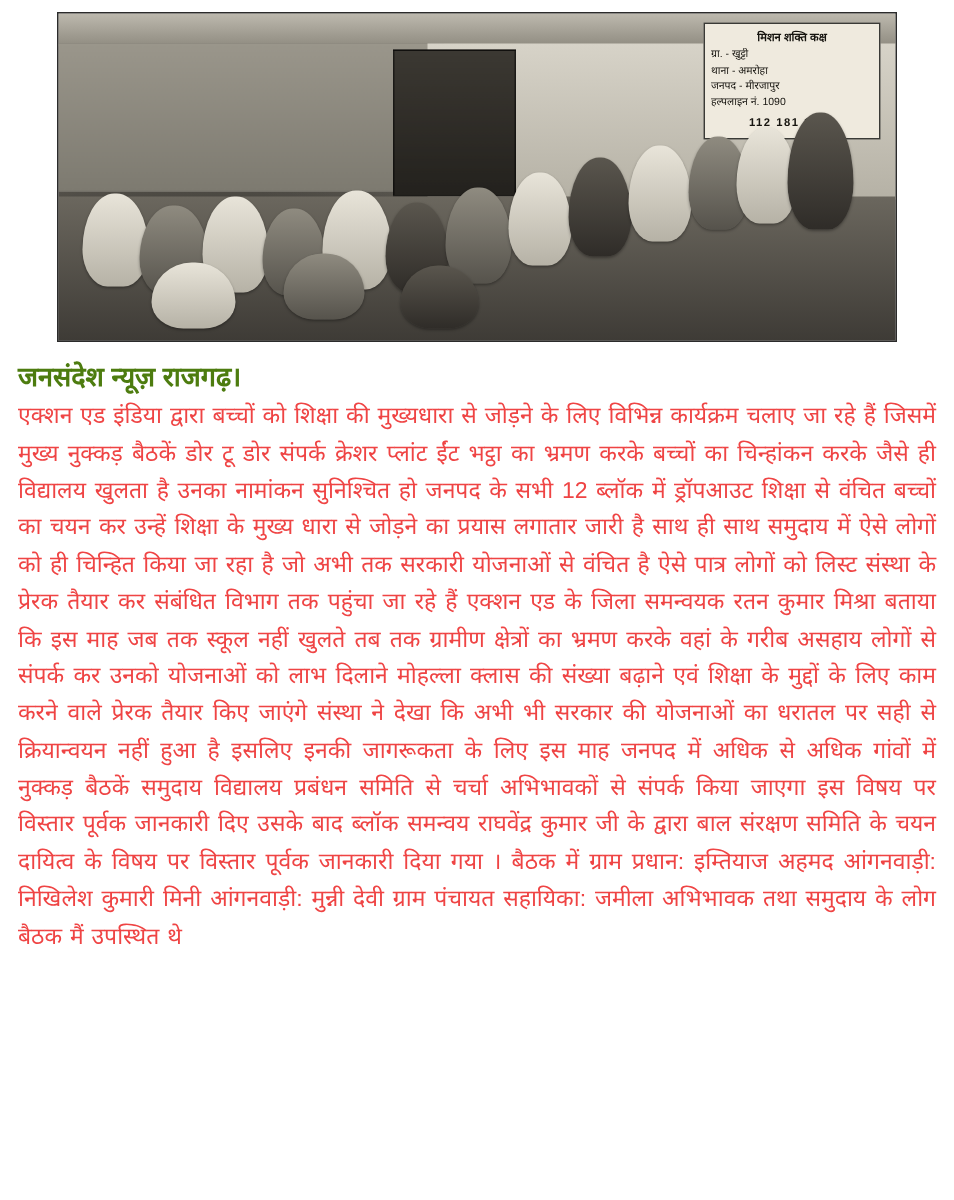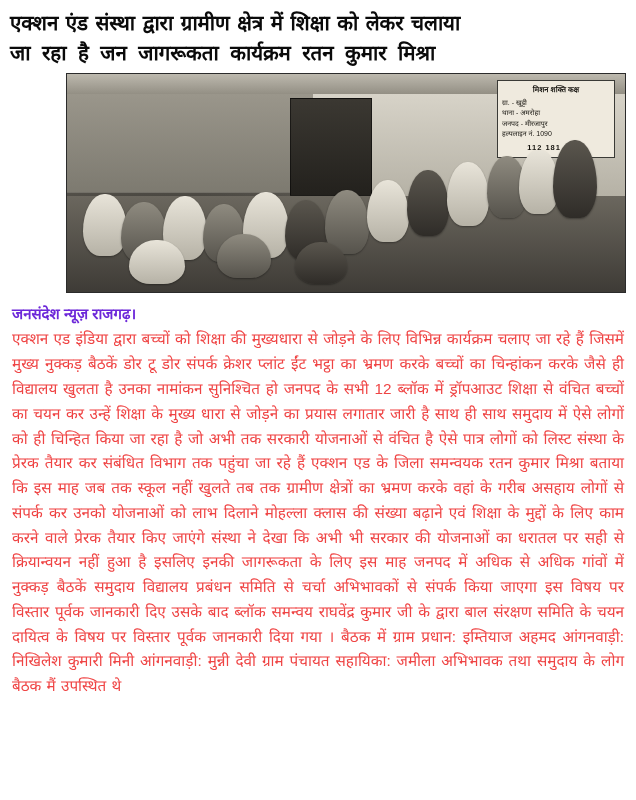--- a/index.html
+++ b/index.html
@@ -32,21 +32,21 @@
     text-align: left;
     word-spacing: 2px;
   }
   .headline .line2 {
     display: block;
     word-spacing: 6px;
   }
   .photo-wrap {
     margin: 2px 0 0 0;
     display: flex;
-    justify-content: flex-end;
+    justify-content: center;
   }
   .photo {
     position: relative;
     width: 558px;
     height: 218px;
     border: 1px solid #2b2b2b;
     overflow: hidden;
     background: #6d6a63;
     background:
       radial-gradient(ellipse at 20% 85%, rgba(0,0,0,0.55) 0%, rgba(0,0,0,0) 55%),
@@ -124,45 +124,41 @@
   }
   .fig.mid {
     background: linear-gradient(180deg,#8f8b80 0%, #56534c 100%);
   }
   .fig.light {
     background: linear-gradient(180deg,#e8e4d9 0%, #b6b2a6 100%);
   }
   .byline {
     font-family: "Liberation Sans", sans-serif;
     font-weight: bold;
-    font-size: 15px;
+    font-size: 18px;
     margin: 10px 0 4px 2px;
-    color: #6d28d9;
+    color: #4d7c0f;
   }
   .body-text {
     font-family: "Liberation Sans", sans-serif;
     font-size: 15.3px;
     line-height: 1.62;
     color: #ef4444;
     text-align: justify;
     text-justify: inter-word;
     margin: 0 2px;
     word-spacing: 1px;
     hyphens: none;
   }
 </style>
 </head>
 <body>
 
 <div class="page">
 
-  <h1 class="headline">
-    <span>एक्शन एंड संस्था द्वारा ग्रामीण क्षेत्र में शिक्षा को लेकर चलाया</span>
-    <span class="line2">जा रहा है जन  जागरूकता  कार्यक्रम  रतन  कुमार  मिश्रा</span>
-  </h1>
 
   <div class="photo-wrap">
     <div class="photo">
       <div class="ceiling"></div>
       <div class="wall-left"></div>
       <div class="wall-right"></div>
       <div class="door"></div>
       <div class="floor"></div>
 
       <div class="sign">

